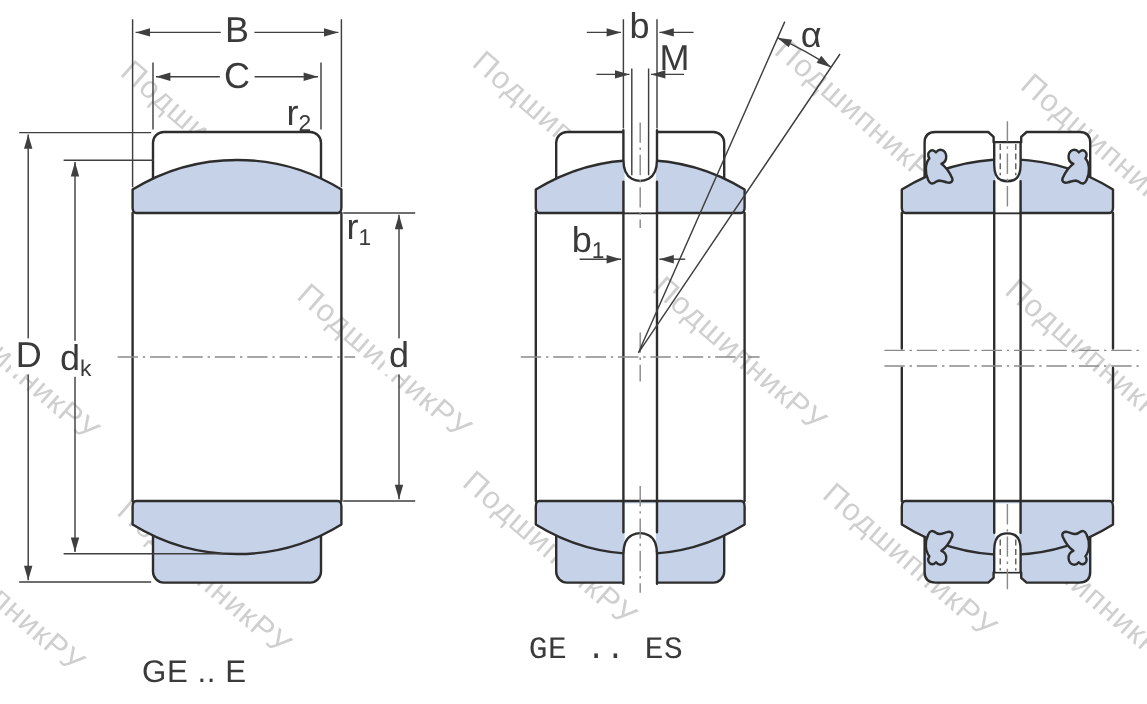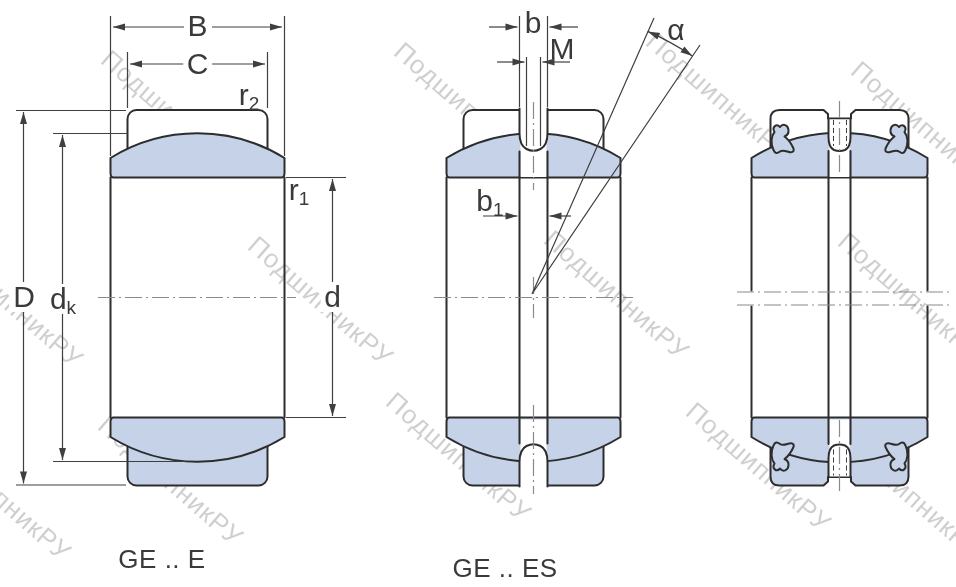--- a/index.html
+++ b/index.html
@@ -167,15 +167,15 @@
     </div>
   <div class="dim-label" style="left:490px;top:201px;">
       <span>b</span>
       <span class="sub">1</span>
     </div>
   <div class="dim-label" style="left:676px;top:30px;">
       <span>α</span>
     </div>
 
   <div class="caption" style="left:162px;top:545px;">GE .. E</div>
-  <div class="caption" style="left:505px;top:554px;">GE .. ES</div>
+  <div class="caption" style="left:505px;top:527px;font-family:Liberation Mono, monospace;">GE .. ES</div>
 
 </div>
 
 </body></html>

